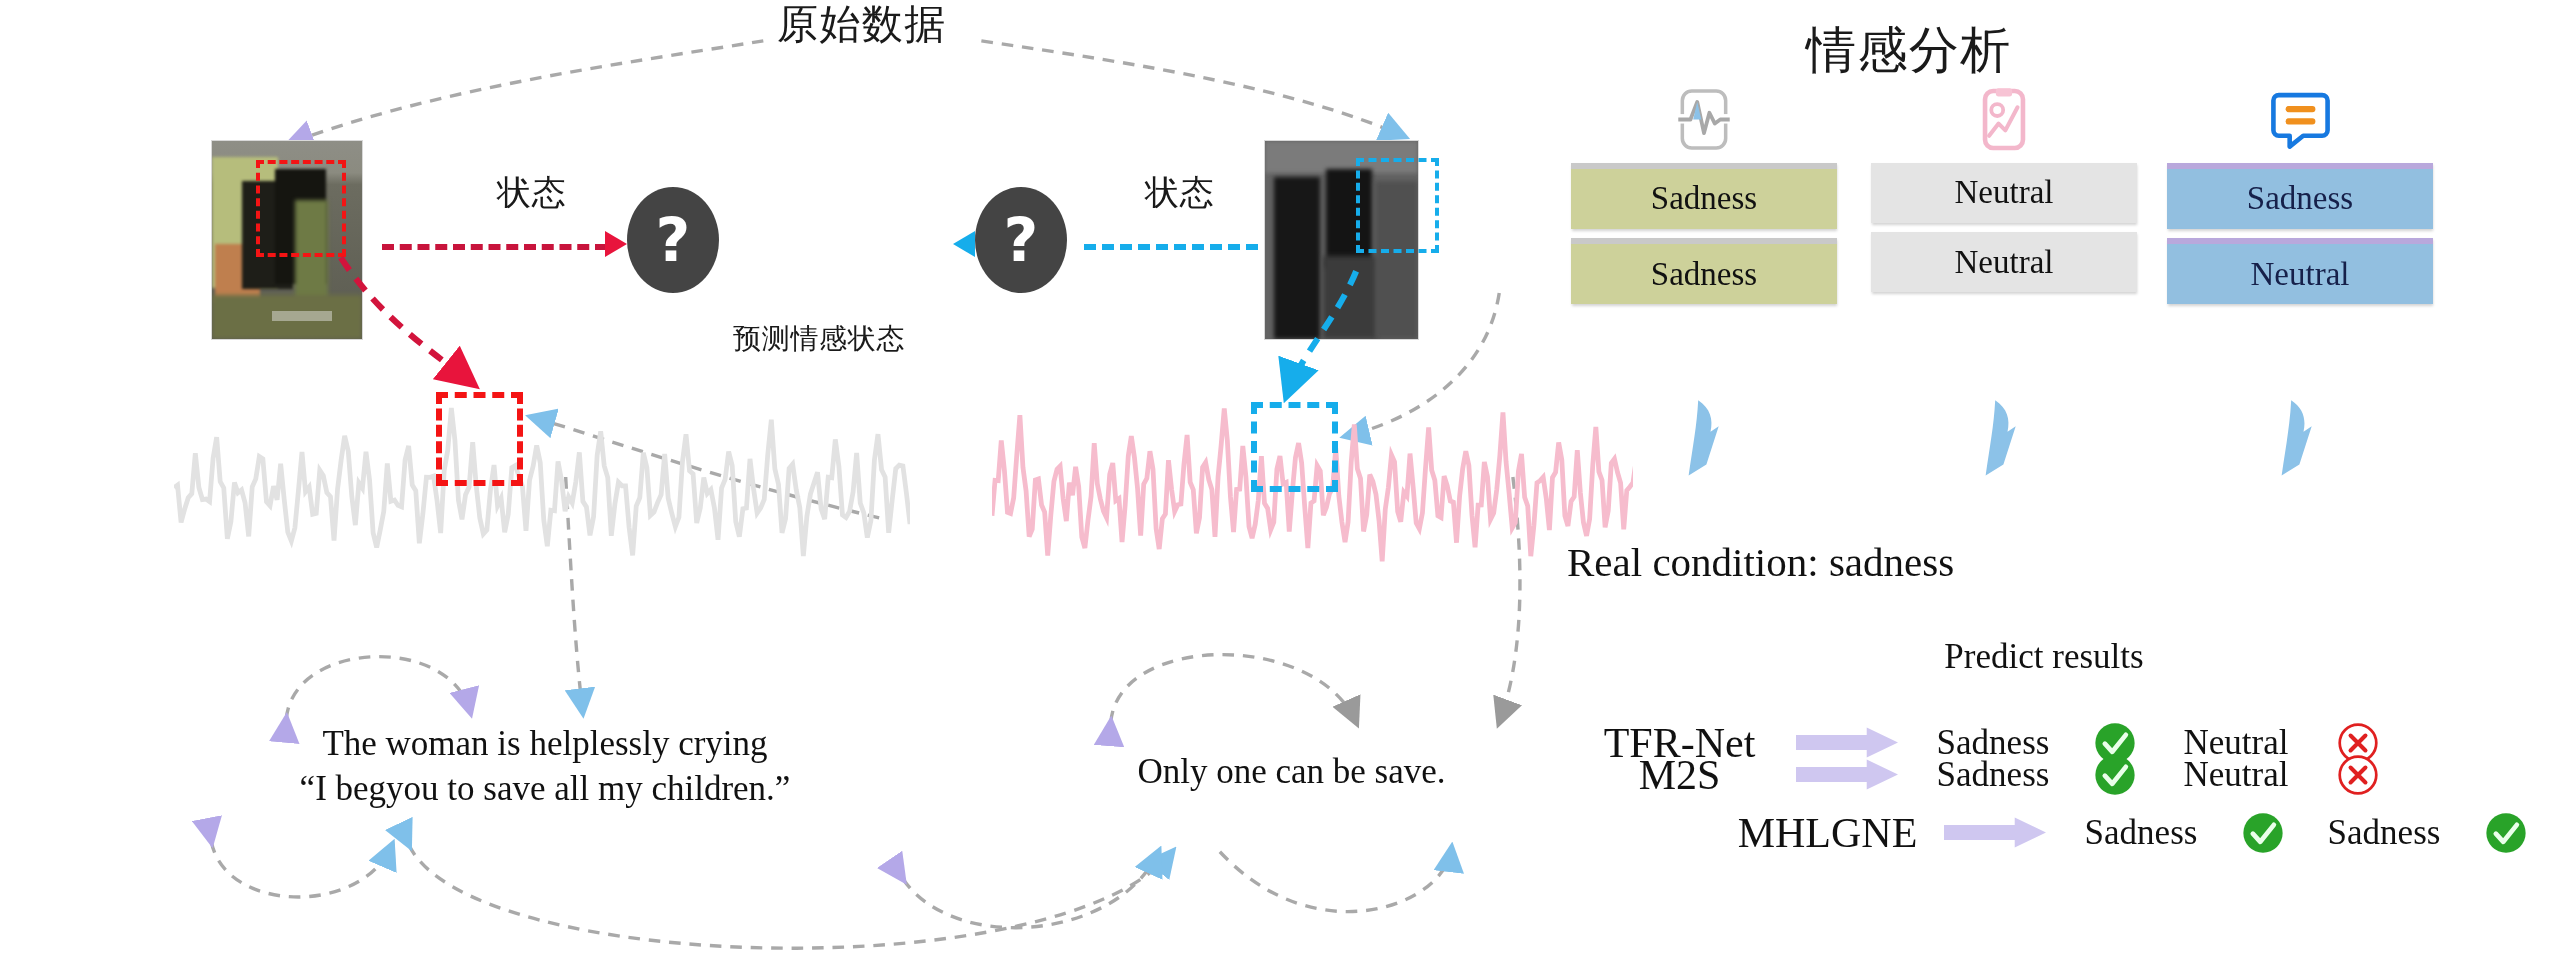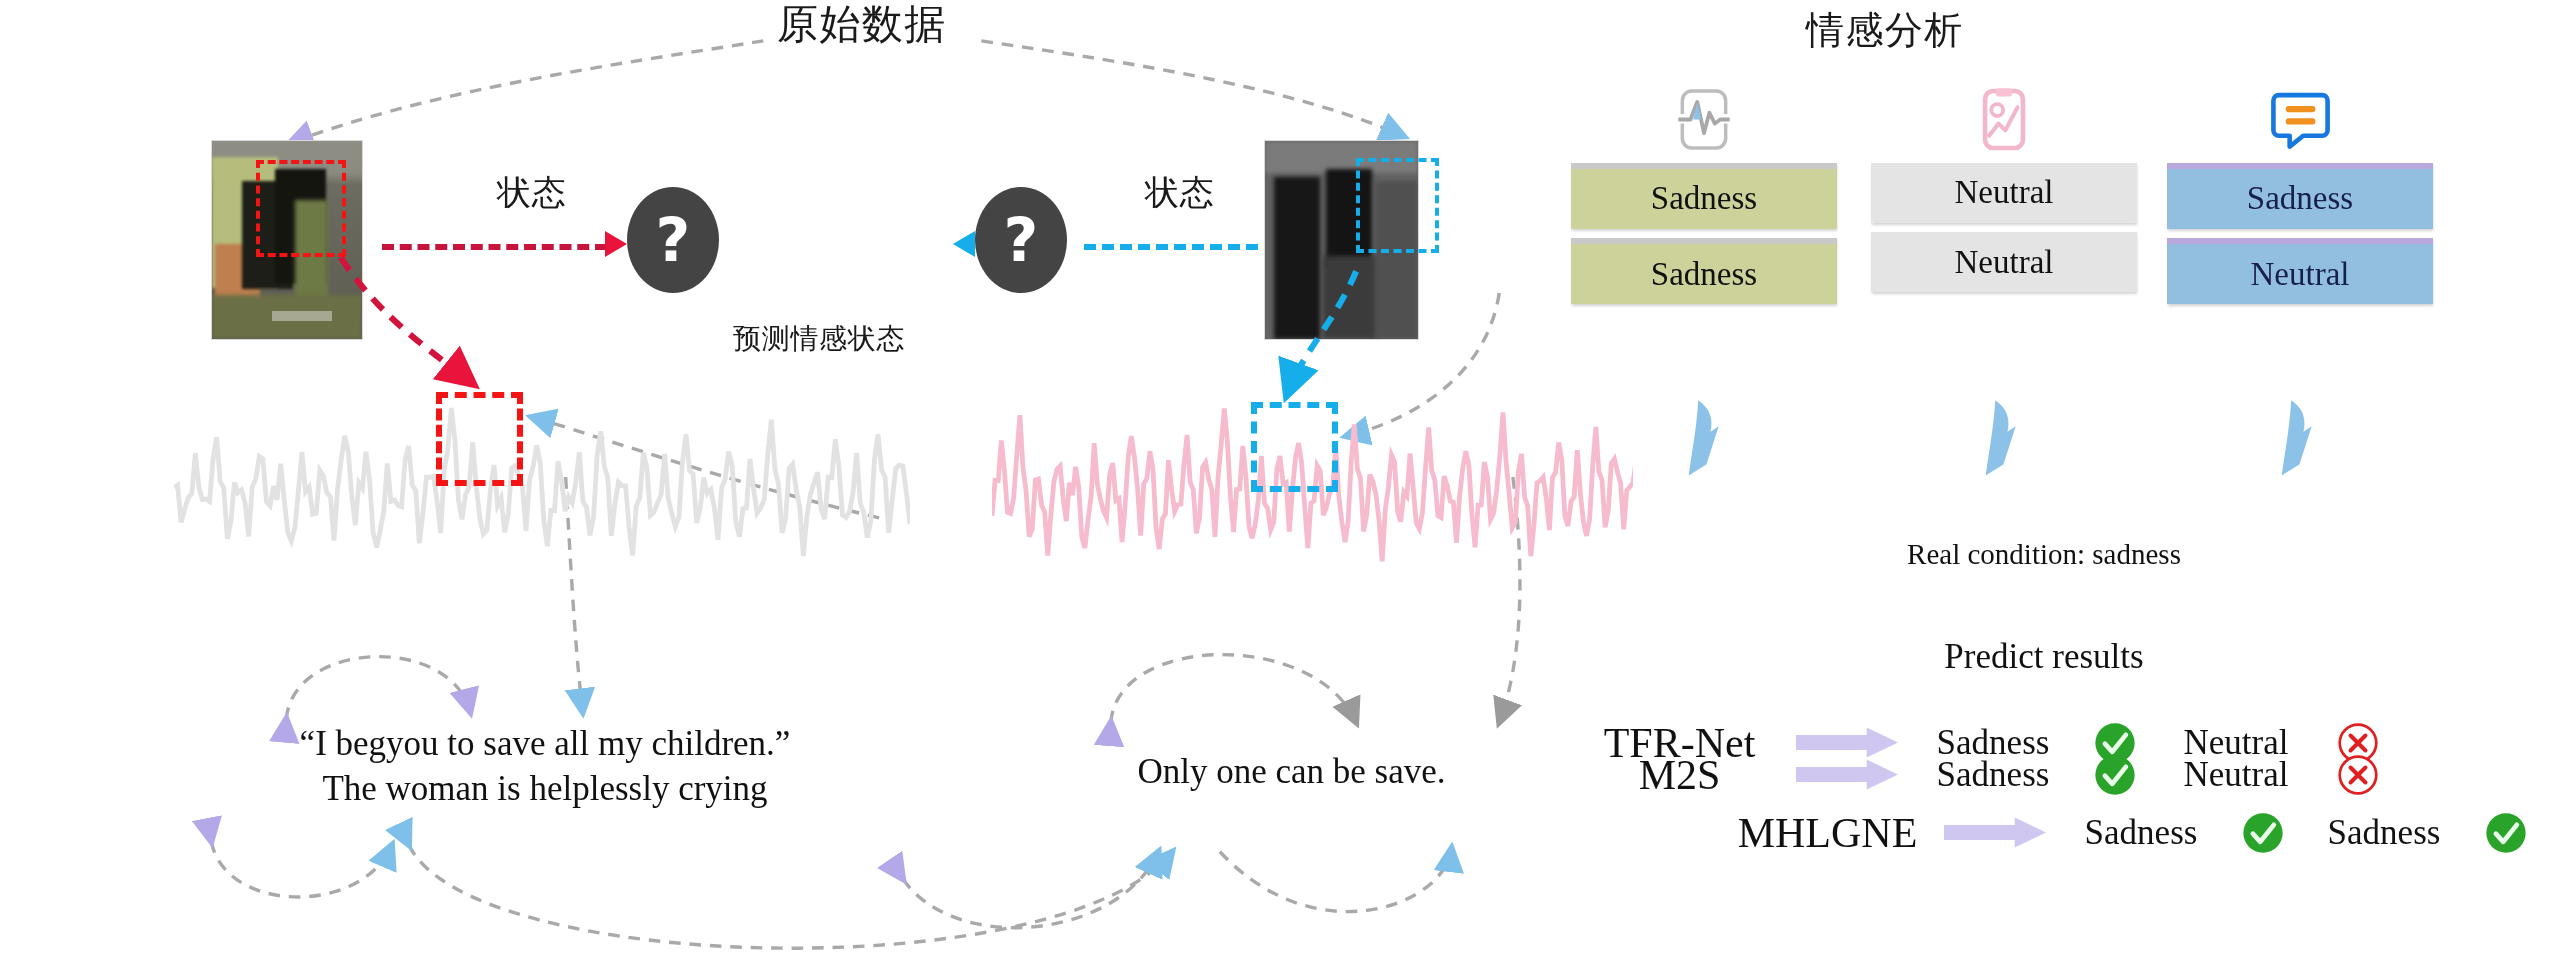--- a/index.html
+++ b/index.html
@@ -3,21 +3,21 @@
 <meta charset="utf-8">
 <style>
   html,body{margin:0;padding:0;background:#ffffff;}
   body{width:2576px;height:954px;position:relative;overflow:hidden;
        font-family:"Liberation Serif",serif;color:#111;}
   .abs{position:absolute;}
   .cn{font-family:"DejaVu Sans","Liberation Sans",sans-serif;color:#1a1a1a;}
 
   
   #title-raw{left:777px;top:-2.7px;font-size:41px;letter-spacing:1.4px;}
-  #title-sent{left:1806px;top:5px;font-size:38px;letter-spacing:1.4px;}
+  #title-sent{left:1806px;top:17px;font-size:50px;letter-spacing:1.4px;}
   #label-predict-state{left:733px;top:320px;font-size:28px;letter-spacing:0.7px;}
   #state-left{left:497px;top:170px;font-size:34px;letter-spacing:0.7px;}
   #state-right{left:1145px;top:170px;font-size:34px;letter-spacing:0.7px;}
 
   
   .thumb{border:0.7px solid #d8d8d8;background:#777;overflow:hidden;}
   #img-left{left:211px;top:140px;width:150px;height:198px;}
   #img-right{left:1264px;top:140px;width:153px;height:198px;}
 
   .imgl-bg{position:absolute;inset:0;
@@ -86,21 +86,21 @@
         font-size:33px;color:#111;position:relative;box-shadow:1.4px 2px 2.7px rgba(0,0,0,.18);}
   .chip.audio{background:#cdd19a;border-top:6.8px solid #c9c9c9;}
   .chip.vision{background:#e4e4e4;}
   .chip.text{background:#92bfe0;border-top:6.8px solid #b9a8dc;color:#16204a;}
 
   .bigarrow{position:absolute;width:55px;height:82px;}
   #ba-0{left:1683px;top:399px;}
   #ba-1{left:1980px;top:399px;}
   #ba-2{left:2276px;top:399px;}
 
-  #real-cond{left:1567px;top:538px;width:954px;text-align:center;font-size:29px;}
+  #real-cond{left:1567px;top:538px;width:954px;text-align:left;font-size:41px;}
   #predict-head{left:1567px;top:637px;width:954px;text-align:center;font-size:35px;}
 
   .res-row{position:absolute;left:1567px;width:968px;height:53px;
            display:flex;align-items:center;}
   #row-0{top:716px;}
   #row-1{top:748px;}
   #row-2{top:806px;justify-content:flex-end;}
   .res-model{width:225px;text-align:center;font-size:42px;}
   .res-arrow{width:109px;display:flex;align-items:center;justify-content:center;}
   .res-label{width:184px;text-align:center;font-size:35px;}
@@ -199,22 +199,22 @@
 <svg class="abs" id="wave-left" style="left:174px;top:395px;width:736px;height:204px;" viewBox="0 0 1080 300" preserveAspectRatio="none">
   <polyline fill="none" stroke="#e2e2e2" stroke-width="7" points="0.0,136.2 5.2,132.5 10.4,187.5 15.7,167.6 20.9,151.1 26.1,145.1 31.3,85.7 36.5,136.0 41.7,153.7 47.0,153.0 52.2,156.7 57.4,92.7 62.6,61.9 67.8,127.4 73.0,136.7 78.3,211.6 83.5,186.2 88.7,128.7 93.9,143.8 99.1,139.6 104.3,158.6 109.6,208.0 114.8,135.0 120.0,123.4 125.2,90.5 130.4,93.8 135.7,157.0 140.9,162.9 146.1,134.1 151.3,154.2 156.5,101.1 161.7,153.4 167.0,201.8 172.2,214.7 177.4,195.3 182.6,140.4 187.8,83.9 193.0,142.2 198.3,135.3 203.5,175.5 208.7,174.1 213.9,110.6 219.1,118.6 224.3,143.7 229.6,149.5 234.8,214.0 240.0,138.4 245.2,96.1 250.4,60.0 255.7,82.8 260.9,149.0 266.1,191.4 271.3,129.3 276.5,137.2 281.7,83.4 287.0,125.4 292.2,202.7 297.4,224.2 302.6,198.6 307.8,171.2 313.0,100.6 318.3,156.2 323.5,154.4 328.7,162.4 333.9,164.5 339.1,95.3 344.3,74.8 349.6,132.2 354.8,140.9 360.0,218.1 365.2,174.8 370.4,121.0 375.7,121.1 380.9,119.3 386.1,156.3 391.3,203.0 396.5,110.9 401.7,81.2 407.0,19.2 412.2,66.3 417.4,154.7 422.6,183.0 427.8,146.7 433.0,135.4 438.3,69.3 443.5,133.7 448.7,180.5 453.9,204.2 459.1,198.4 464.3,140.2 469.6,103.0 474.8,162.8 480.0,151.7 485.2,202.0 490.4,175.8 495.7,106.8 500.9,103.7 506.1,119.4 511.3,134.4 516.5,199.7 521.7,125.4 527.0,104.6 532.2,74.1 537.4,99.5 542.6,183.9 547.8,222.3 553.0,169.5 558.3,170.2 563.5,97.8 568.7,125.7 573.9,171.0 579.1,149.9 584.3,158.9 589.6,127.7 594.8,84.3 600.0,156.4 605.2,164.5 610.4,206.4 615.7,178.9 620.9,89.0 626.1,53.3 631.3,104.2 636.5,121.6 641.7,207.0 647.0,160.2 652.2,128.3 657.4,133.5 662.6,133.5 667.8,194.4 673.0,235.9 678.3,163.3 683.5,151.1 688.7,84.9 693.9,106.9 699.1,177.1 704.3,172.2 709.6,158.3 714.8,146.6 720.0,86.7 725.2,151.9 730.4,173.8 735.7,193.8 740.9,179.9 746.1,98.1 751.3,57.7 756.5,111.5 761.7,116.1 767.0,188.3 772.2,166.4 777.4,121.5 782.6,144.7 787.8,139.0 793.0,165.9 798.3,213.0 803.5,136.9 808.7,124.2 813.9,83.2 819.1,103.8 824.3,186.1 829.6,208.2 834.8,167.2 840.0,166.3 845.2,93.9 850.4,137.6 855.7,173.7 860.9,166.1 866.1,153.5 871.3,87.3 876.5,36.4 881.7,108.6 887.0,131.3 892.2,202.7 897.4,181.8 902.6,107.9 907.8,101.7 913.0,139.1 918.3,165.7 923.5,237.0 928.7,178.4 933.9,145.7 939.1,129.3 944.3,113.7 949.6,167.5 954.8,182.6 960.0,120.9 965.2,121.6 970.4,65.3 975.7,105.1 980.9,176.4 986.1,180.2 991.3,171.2 996.5,142.5 1001.7,85.2 1007.0,158.8 1012.2,173.4 1017.4,209.7 1022.6,185.0 1027.8,95.5 1033.0,57.6 1038.3,110.0 1043.5,120.7 1048.7,202.7 1053.9,154.1 1059.1,108.4 1064.3,103.2 1069.6,104.4 1074.8,144.8 1080.0,189.5 1085.2,154.5 1090.4,187.2"></polyline>
 </svg>
 <svg class="abs" id="wave-right" style="left:992px;top:395px;width:641px;height:204px;" viewBox="0 0 940 300" preserveAspectRatio="none">
   <polyline fill="none" stroke="#f6bccd" stroke-width="7" points="0.0,177.6 4.5,125.5 9.1,125.9 13.6,66.8 18.2,110.9 22.7,172.4 27.2,174.2 31.8,151.2 36.3,88.9 40.9,29.6 45.4,106.5 50.0,141.3 54.5,208.4 59.0,197.4 63.6,125.1 68.1,123.5 72.7,161.8 77.2,172.3 81.7,236.1 86.3,176.3 90.8,127.1 95.4,109.0 99.9,104.5 104.4,152.9 109.0,185.5 113.5,128.8 118.1,147.5 122.6,105.7 127.1,134.5 131.7,208.8 136.2,225.1 140.8,183.9 145.3,149.1 149.9,70.8 154.4,130.4 158.9,152.9 163.5,170.8 168.0,180.4 172.6,116.8 177.1,100.0 181.6,155.4 186.2,152.3 190.7,216.2 195.3,161.9 199.8,90.2 204.3,60.6 208.9,92.1 213.4,137.0 218.0,206.9 222.5,131.1 227.1,122.6 231.6,82.7 236.1,109.1 240.7,196.7 245.2,226.6 249.8,182.0 254.3,175.0 258.8,95.8 263.4,139.0 267.9,171.2 272.5,161.4 277.0,160.4 281.5,101.7 286.1,58.7 290.6,128.1 295.2,139.4 299.7,203.4 304.3,180.3 308.8,106.3 313.3,99.1 317.9,124.6 322.4,138.9 327.0,208.7 331.5,120.6 336.0,74.2 340.6,19.9 345.1,66.9 349.7,150.0 354.2,201.7 358.7,139.0 363.3,138.5 367.8,75.0 372.4,121.0 376.9,193.7 381.4,210.6 386.0,190.1 390.5,155.1 395.1,90.1 399.6,159.3 404.2,166.8 408.7,198.2 413.2,187.0 417.8,109.1 422.3,89.6 426.9,130.8 431.4,128.6 435.9,200.8 440.5,142.0 445.0,92.1 449.6,70.6 454.1,99.9 458.6,164.3 463.2,225.1 467.7,158.8 472.3,155.7 476.8,103.8 481.4,111.8 485.9,176.8 490.4,165.2 495.0,144.9 499.5,137.1 504.1,77.9 508.6,148.3 513.1,186.8 517.7,216.3 522.2,186.6 526.8,98.5 531.3,43.3 535.8,108.5 540.4,122.8 544.9,200.7 549.5,175.9 554.0,117.0 558.6,127.4 563.1,146.2 567.6,185.1 572.2,244.7 576.7,168.4 581.3,135.7 585.8,87.9 590.3,98.2 594.9,171.3 599.4,186.4 604.0,142.9 608.5,148.8 613.0,86.1 617.6,135.3 622.1,188.4 626.7,196.8 631.2,173.6 635.7,108.0 640.3,47.7 644.8,110.6 649.4,125.4 653.9,177.5 658.5,180.2 663.0,119.2 667.5,133.1 672.1,155.8 676.6,157.6 681.2,217.2 685.7,149.3 690.2,108.7 694.8,82.7 699.3,103.4 703.9,176.8 708.4,224.1 712.9,161.9 717.5,161.8 722.0,98.4 726.6,120.4 731.1,182.8 735.7,173.5 740.2,139.0 744.7,89.8 749.3,25.6 753.8,97.9 758.4,145.3 762.9,195.6 767.4,187.7 772.0,111.9 776.5,86.8 781.1,150.5 785.6,163.2 790.1,237.0 794.7,191.5 799.2,129.0 803.8,125.9 808.3,120.9 812.9,152.9 817.4,198.7 821.9,121.3 826.5,113.7 831.0,69.7 835.6,95.4 840.1,177.8 844.6,192.6 849.2,156.5 853.7,149.7 858.3,81.0 862.8,143.6 867.3,187.2 871.9,207.2 876.4,182.4 881.0,103.2 885.5,47.1 890.0,112.7 894.6,125.4 899.1,194.6 903.7,170.1 908.2,100.3 912.8,93.9 917.3,113.9 921.8,129.3 926.4,197.4 930.9,140.3 935.5,134.8 940.0,128.9 944.5,96.9 949.1,126.8"></polyline>
 </svg>
 <div class="dashbox" id="wave-left-box"></div>
 <div class="dashbox" id="wave-right-box"></div>
 
 <div class="abs quote" id="txt-left">
+  <div>The woman is helplessly crying</div>
   <div>“I begyou to save all my children.”</div>
-  <div>The woman is helplessly crying</div>
 </div>
 <div class="abs quote" id="txt-right">
   <div>Only one can be save.</div>
 </div>
 
 <div class="mod-col" id="col-0">
   <div class="mod-icon">
     <svg width="60" height="65" viewBox="0 0 44 48">
       <rect x="6" y="3" width="32" height="42" rx="7" fill="none" stroke="#bdbdbd" stroke-width="2.6"></rect>
       <rect x="1" y="20" width="42" height="7" fill="#fff"></rect>

